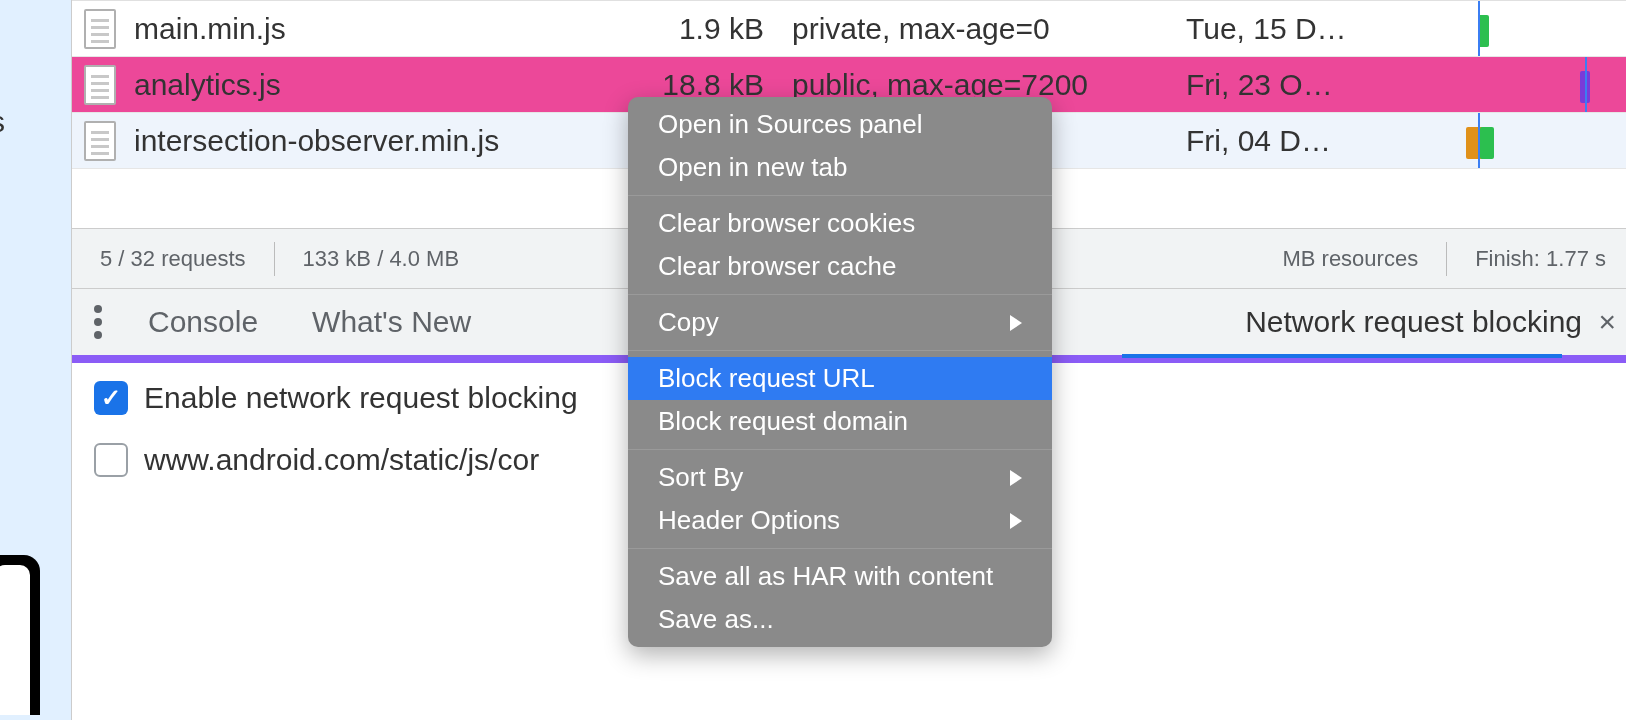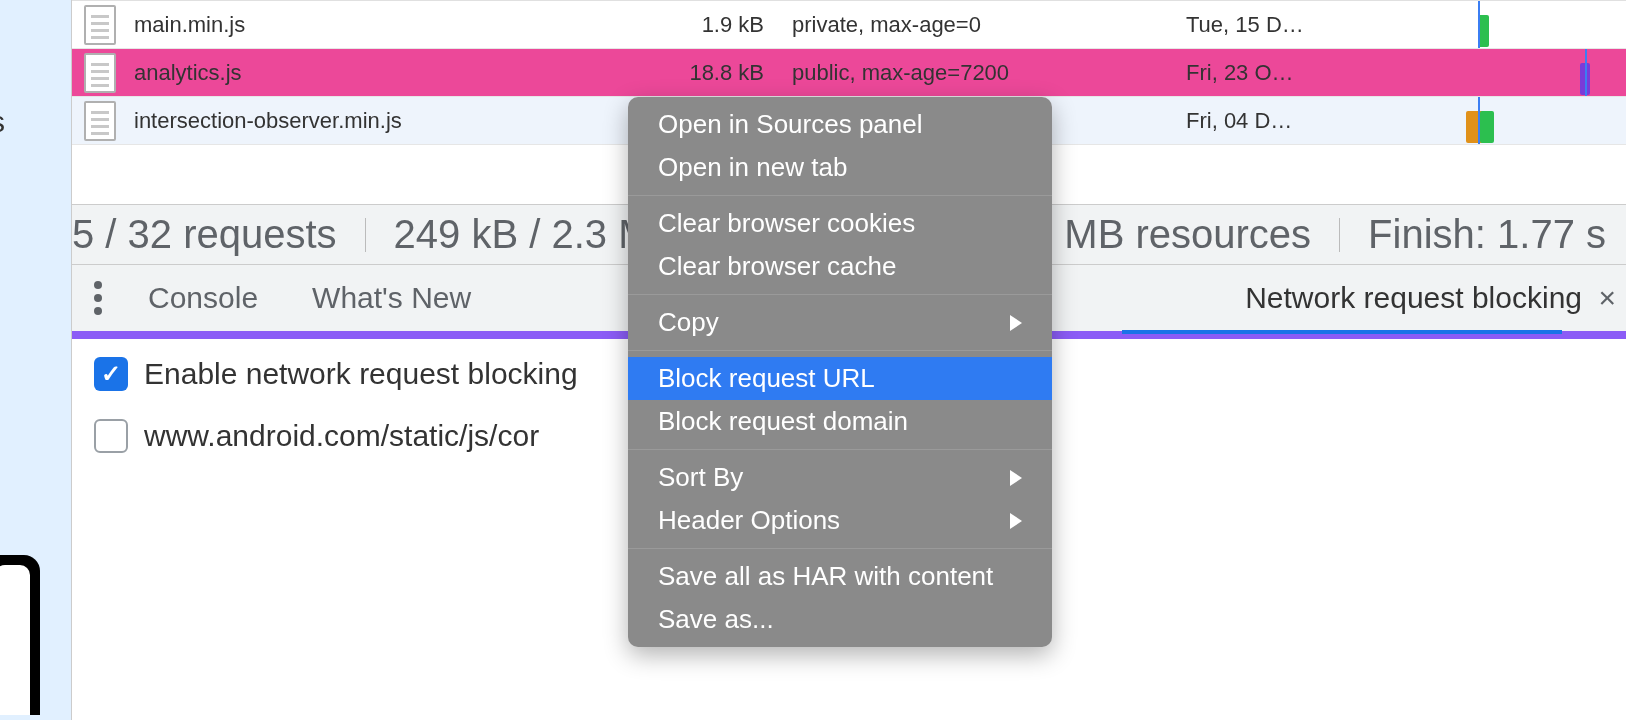--- a/index.html
+++ b/index.html
@@ -44,23 +44,23 @@
   position: absolute;
   left: 72px; top: 0;
   right: 0; bottom: 0;
 }
 .net-rows {
   border-top: 1px solid #e0e0e0;
 }
 .net-row {
   display: flex;
   align-items: center;
-  height: 48px;
+  height: 56px;
   border-bottom: 1px solid #e6e6e6;
-  font-size: 22px;
+  font-size: 30px;
   color: #333;
 }
 .net-row.alt { background: #ec4899; }
 .cell-name { display: flex; align-items: center; width: 518px; padding-left: 12px; overflow: hidden; white-space: nowrap; }
 .cell-size { width: 192px; text-align: right; padding-right: 18px; white-space: nowrap; }
 .cell-cache { width: 396px; padding-left: 10px; white-space: nowrap; overflow: hidden; }
 .cell-date { width: 220px; padding-left: 8px; white-space: nowrap; overflow: hidden; }
 .cell-wf { flex: 1; position: relative; height: 100%; }
 .file-icon {
   width: 32px; height: 40px;
@@ -92,22 +92,23 @@
   height: 32px;
   border-radius: 2px;
 }
 .blank-row { height: 60px; border-bottom: 1px solid #ccc; }
 .net-summary {
   display: flex;
   align-items: center;
   height: 60px;
   background: #f1f3f4;
   border-bottom: 1px solid #ccc;
-  font-size: 40px;
+  font-size: 22px;
   color: #5f6368;
+  padding-left: 28px;
   white-space: nowrap;
 }
 .sep {
   width: 1px; height: 34px;
   background: #bbb;
   margin: 0 28px;
 }
 .tabbar {
   display: flex;
   align-items: center;
@@ -252,21 +253,21 @@
         <div class="wf-bar" style="left:36%;width:6%;background:#2cbf4f;"></div>
         <div class="wf-line" style="left:35%;"></div>
       </div>
     </div>
     <div class="blank-row"></div>
   </div>
 
   <div class="net-summary">
     <span>5 / 32 requests</span>
     <span class="sep"></span>
-    <span>249 kB / 2.3 MB</span>
+    <span>133 kB / 4.0 MB</span>
     <span style="flex:1"></span>
     <span>MB resources</span>
     <span class="sep"></span>
     <span style="padding-right:20px;">Finish: 1.77 s</span>
   </div>
 
   <div class="tabbar">
     <div class="kebab"></div>
     <div class="tab">Console</div>
     <div class="tab">What's New</div>

